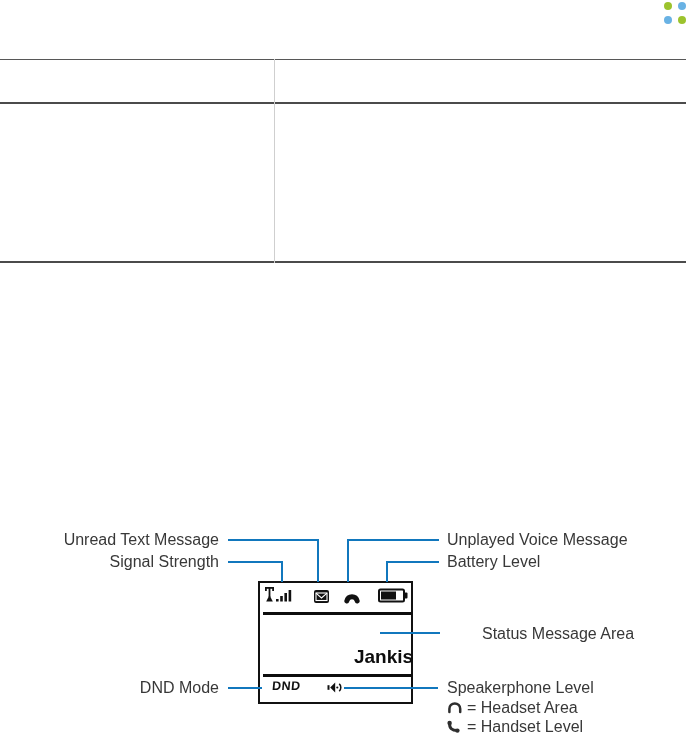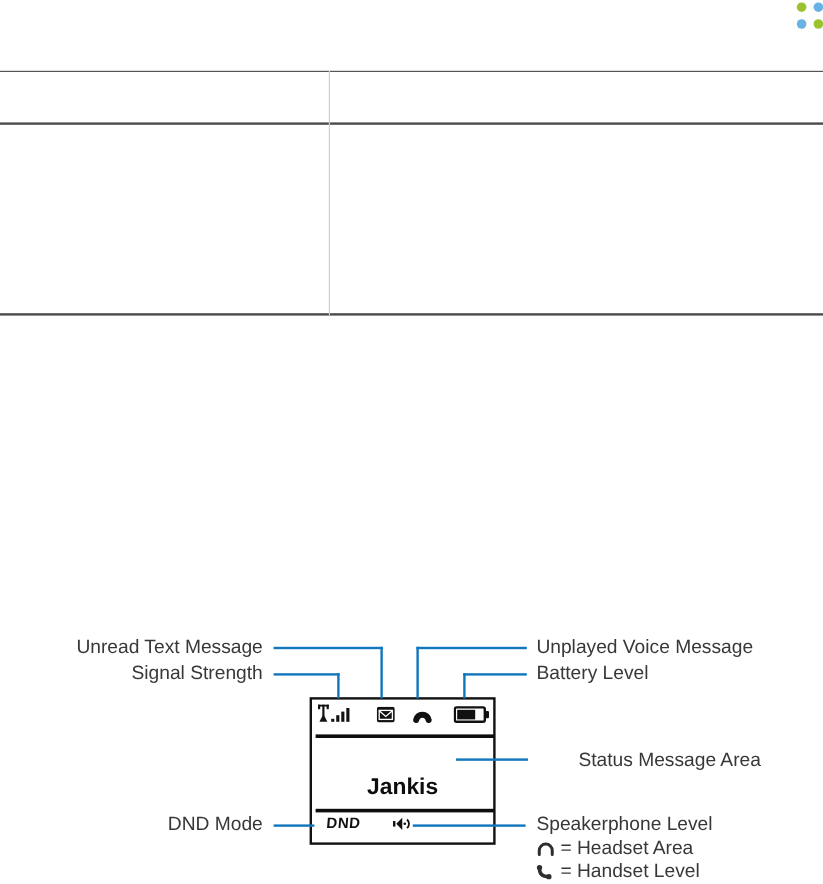--- a/index.html
+++ b/index.html
@@ -56,21 +56,21 @@
   .ic-signal{left:5px;top:4px;}
   .ic-envelope{left:54px;top:6px;}
   .ic-handset{left:84px;top:7px;}
   .ic-battery{left:118px;top:5px;}
   .srule{position:absolute;left:3px;width:149px;height:3px;background:#0d0d0d;}
   .srule.r1{top:29px;}
   .srule.r2{top:91px;}
   .sm-line{position:absolute;left:0;width:151px;text-align:center;
            font-weight:bold;font-size:19px;line-height:21px;color:#0d0d0d;}
   .sm1{top:42px;}
-  .sm2{top:63px;}
+  .sm2{top:63px;margin-left:48px;}
   .dnd-txt{position:absolute;left:12px;top:96px;font-weight:bold;font-size:12.5px;
            letter-spacing:0.5px;color:#111;transform:skewX(-5deg);}
   .ic-speaker{left:67px;top:97px;}
 
   .legend-icon{position:absolute;}
   .li-headset{left:447px;top:700px;}
   .li-handset{left:446px;top:719px;}
 </style>
 </head>
 <body>

